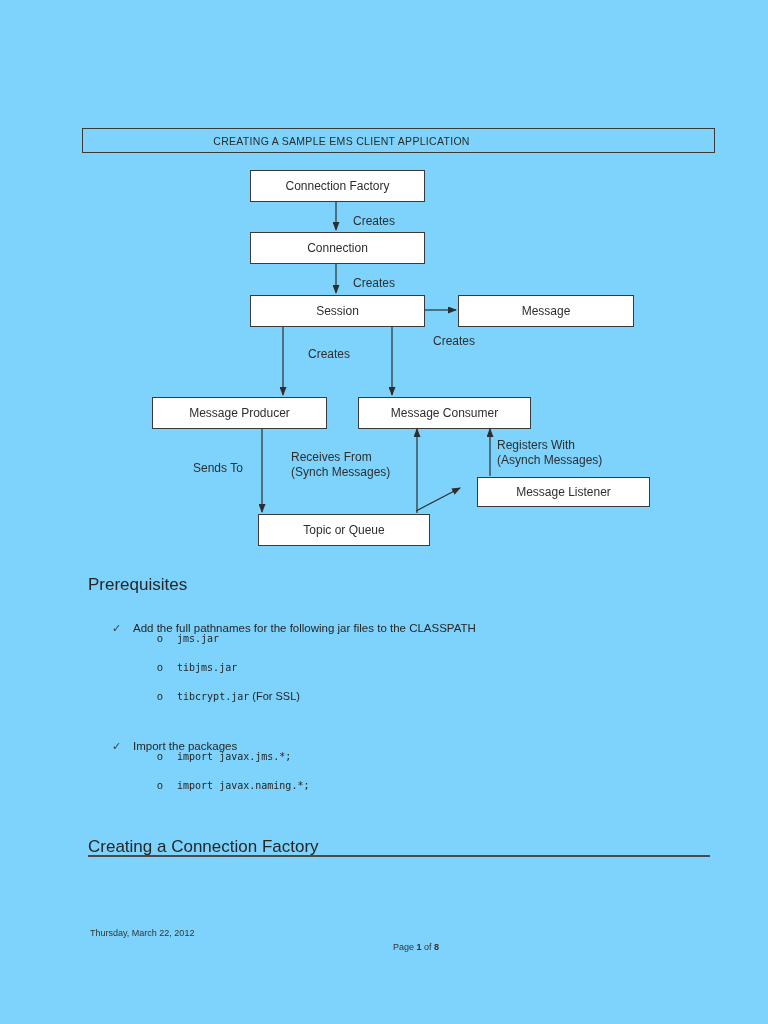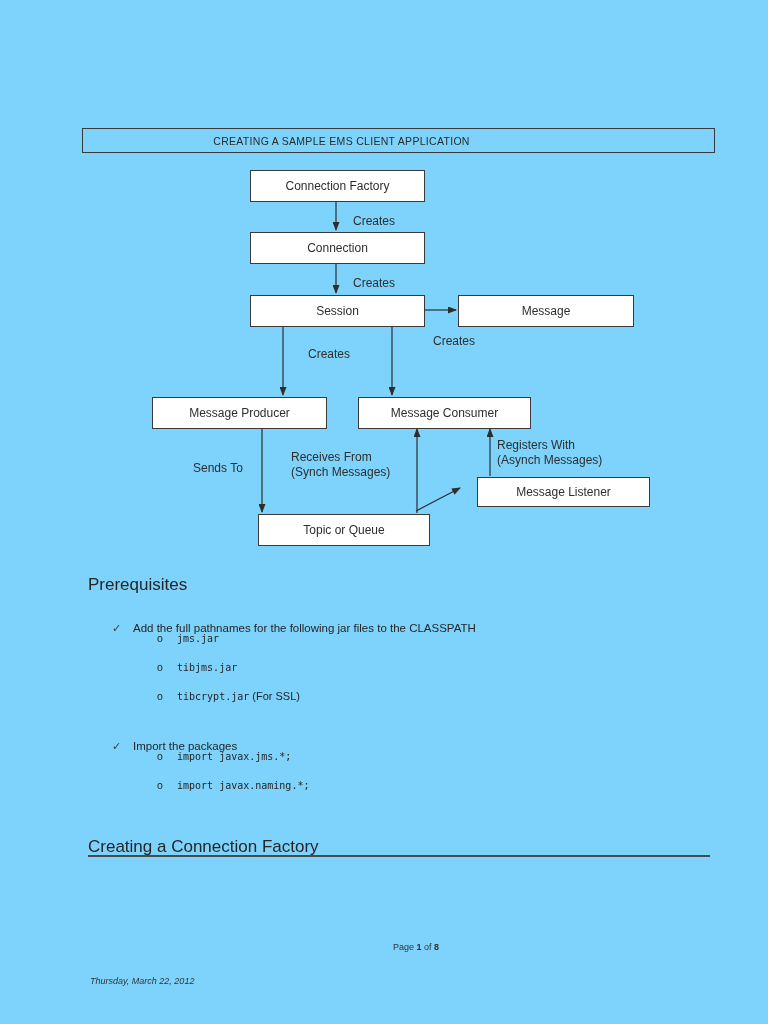--- a/index.html
+++ b/index.html
@@ -26,21 +26,21 @@
   .sub-row{position:absolute;left:157px;font-size:11.5px;color:#262626;white-space:nowrap;}
   .o-glyph{display:inline-block;width:20px;font-size:10.5px;}
   .code{font-family:"DejaVu Sans Mono",monospace;font-size:10px;}
   .suffix{font-size:11px;}
 
   
   .section-heading{position:absolute;left:88px;top:837px;font-size:17px;color:#262626;}
   .section-rule{position:absolute;left:88px;top:855px;width:622px;height:0;border-top:2px solid #4a4a4a;}
 
   
-  .footer-date{position:absolute;left:90px;top:976px;font-size:9px;color:#333;font-style:italic;}
+  .footer-date{position:absolute;left:90px;top:928px;font-size:9px;color:#333;}
   .footer-page{position:absolute;left:369px;top:942px;font-size:9px;color:#333;white-space:nowrap;padding-left:24px;}
   .footer-page b{font-weight:bold;}
 </style>
 </head>
 <body>
 
 <div class="page">
 
   <div class="title-box">
     <span class="title-text">CREATING A SAMPLE EMS CLIENT APPLICATION</span>

